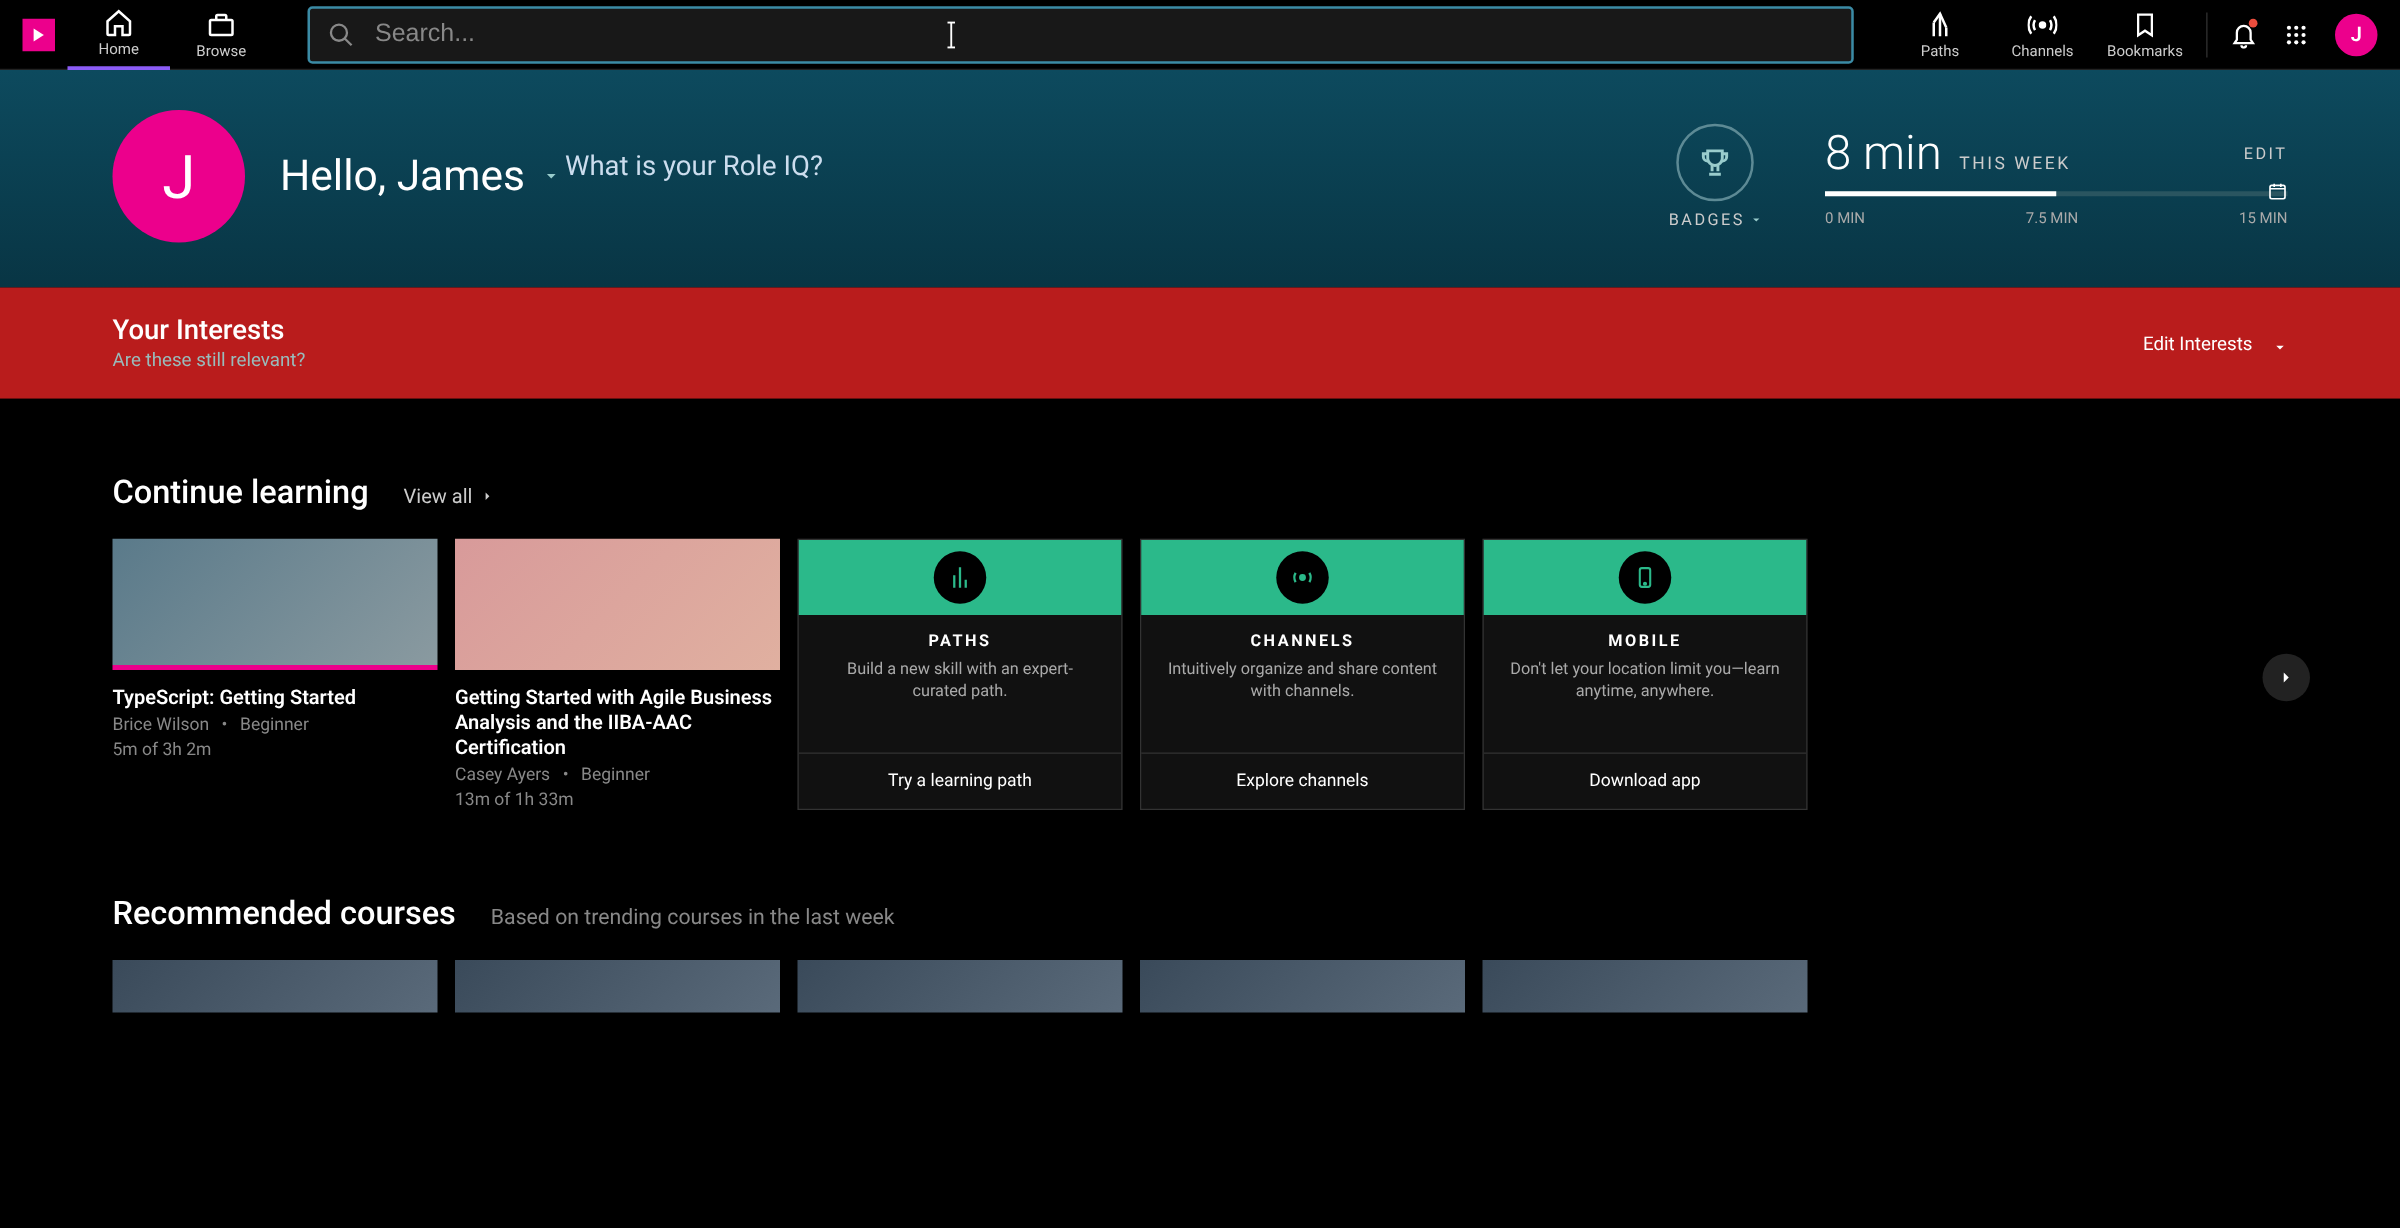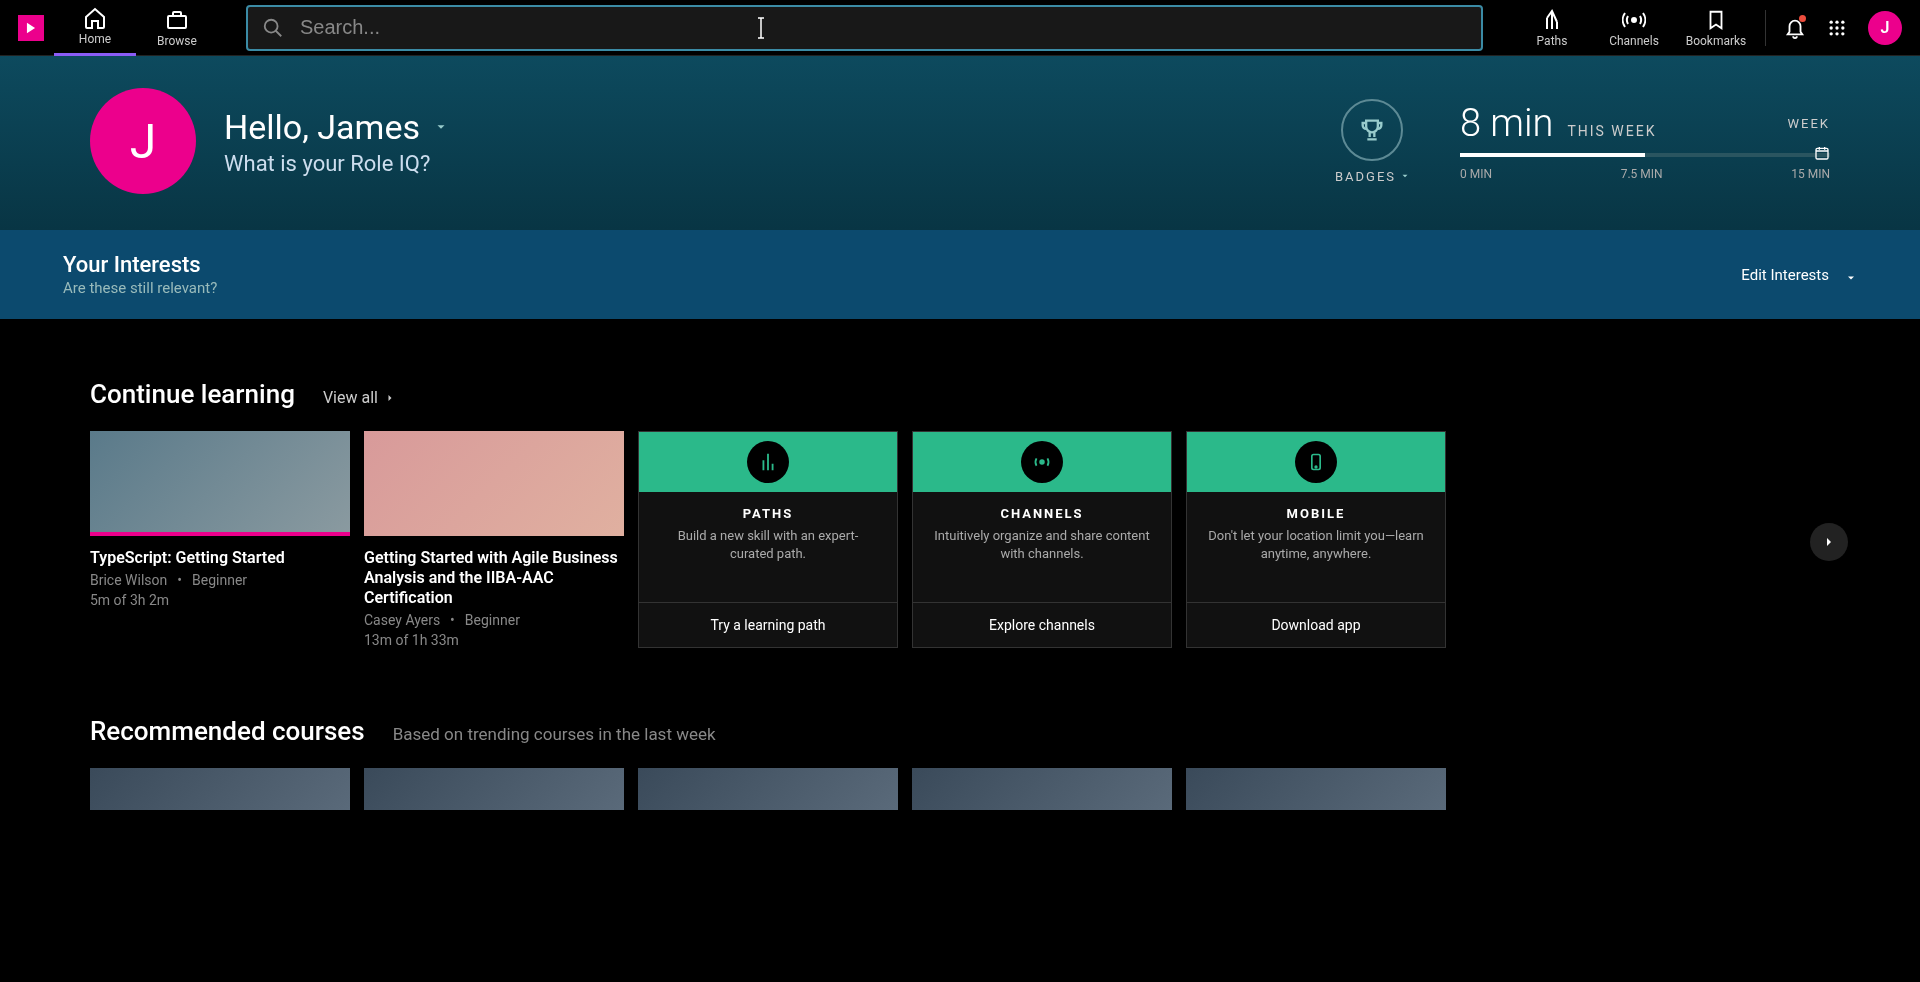--- a/index.html
+++ b/index.html
@@ -94,21 +94,21 @@
   display: flex;
   align-items: center;
 }
 .hero-left { display: flex; align-items: center; gap: 28px; }
 .avatar-lg {
   width: 106px; height: 106px;
   background: #ec008c; border-radius: 50%;
   display: flex; align-items:center; justify-content:center;
   font-size: 48px;
 }
-.greet { display: flex; flex-direction: column; gap: 4px; }
+.greet { display: flex; flex-direction: row; gap: 4px; }
 .greet h1 { font-size: 34px; font-weight: 400; display:flex; align-items:center; gap:14px; }
 .greet .sub { font-size: 22px; color: #cde; cursor:pointer;}
 .hero-spacer { flex: 1; }
 .badges-col { display:flex; flex-direction:column; align-items:center; gap:8px; margin-right:50px;}
 .trophy {
   width: 62px; height: 62px; border: 2px solid #5d8a95; border-radius:50%;
   display:flex; align-items:center; justify-content:center;
 }
 .badges-lbl { font-size: 13px; letter-spacing: 2px; color:#ccc; display:flex; align-items:center; gap:4px;}
 .goal-col { display:flex; flex-direction:column; gap:8px; width:370px;}
@@ -116,22 +116,22 @@
 .goal-time { font-size:38px; font-weight:300;}
 .goal-week { font-size:14px; letter-spacing:2px; color:#ccc; margin-left:10px;}
 .goal-edit { font-size:13px; letter-spacing:2px; color:#ccc; cursor:pointer;}
 .goal-bar { height:4px; background:#2a5560; position:relative;}
 .goal-fill { height:100%; background:#fff; width:50%; }
 .goal-cal { position:absolute; right:0; top:-8px; }
 .goal-marks { display:flex; justify-content:space-between; font-size:12px; color:#aaa; margin-top:2px;}
 
 
 .interests-row {
-  background: #0c4a6e;
-  padding: 22px 63px;
+  background: #b91c1c;
+  padding: 22px 90px;
   display:flex; align-items:center;
 }
 .interests-h { display:flex; flex-direction:column; gap:2px; margin-right:40px;}
 .interests-h .t { font-size:22px; font-weight:500;}
 .interests-h .s { font-size:15px; color:#9bb;}
 .pills { display:flex; gap:12px; }
 .pill { background:#13404b; padding:8px 20px; border-radius:20px; font-size:15px; color:#fff; cursor:pointer;}
 .edit-int { margin-left:auto; font-size:15px; color:#fff; display:flex; align-items:flex-end; gap:16px; cursor:pointer;}
 
 
@@ -310,21 +310,21 @@
           <path d="M6 9l6 6 6-6z"></path>
         </svg>
     </div>
   </div>
   <div class="goal-col">
     <div class="goal-top">
       <div>
         <span class="goal-time">8 min</span>
         <span class="goal-week">THIS WEEK</span>
       </div>
-      <span class="goal-edit">WEEK</span>
+      <span class="goal-edit">EDIT</span>
     </div>
     <div class="goal-bar">
       <div class="goal-fill"></div>
       <span class="goal-cal">
         <svg width="16" height="16" viewBox="0 0 24 24" fill="none" stroke="#fff" stroke-width="2">
             <rect x="3" y="5" width="18" height="16" rx="2"></rect>
             <path d="M3 9h18M8 3v4M16 3v4"></path>
           </svg>
       </span>
     </div>

